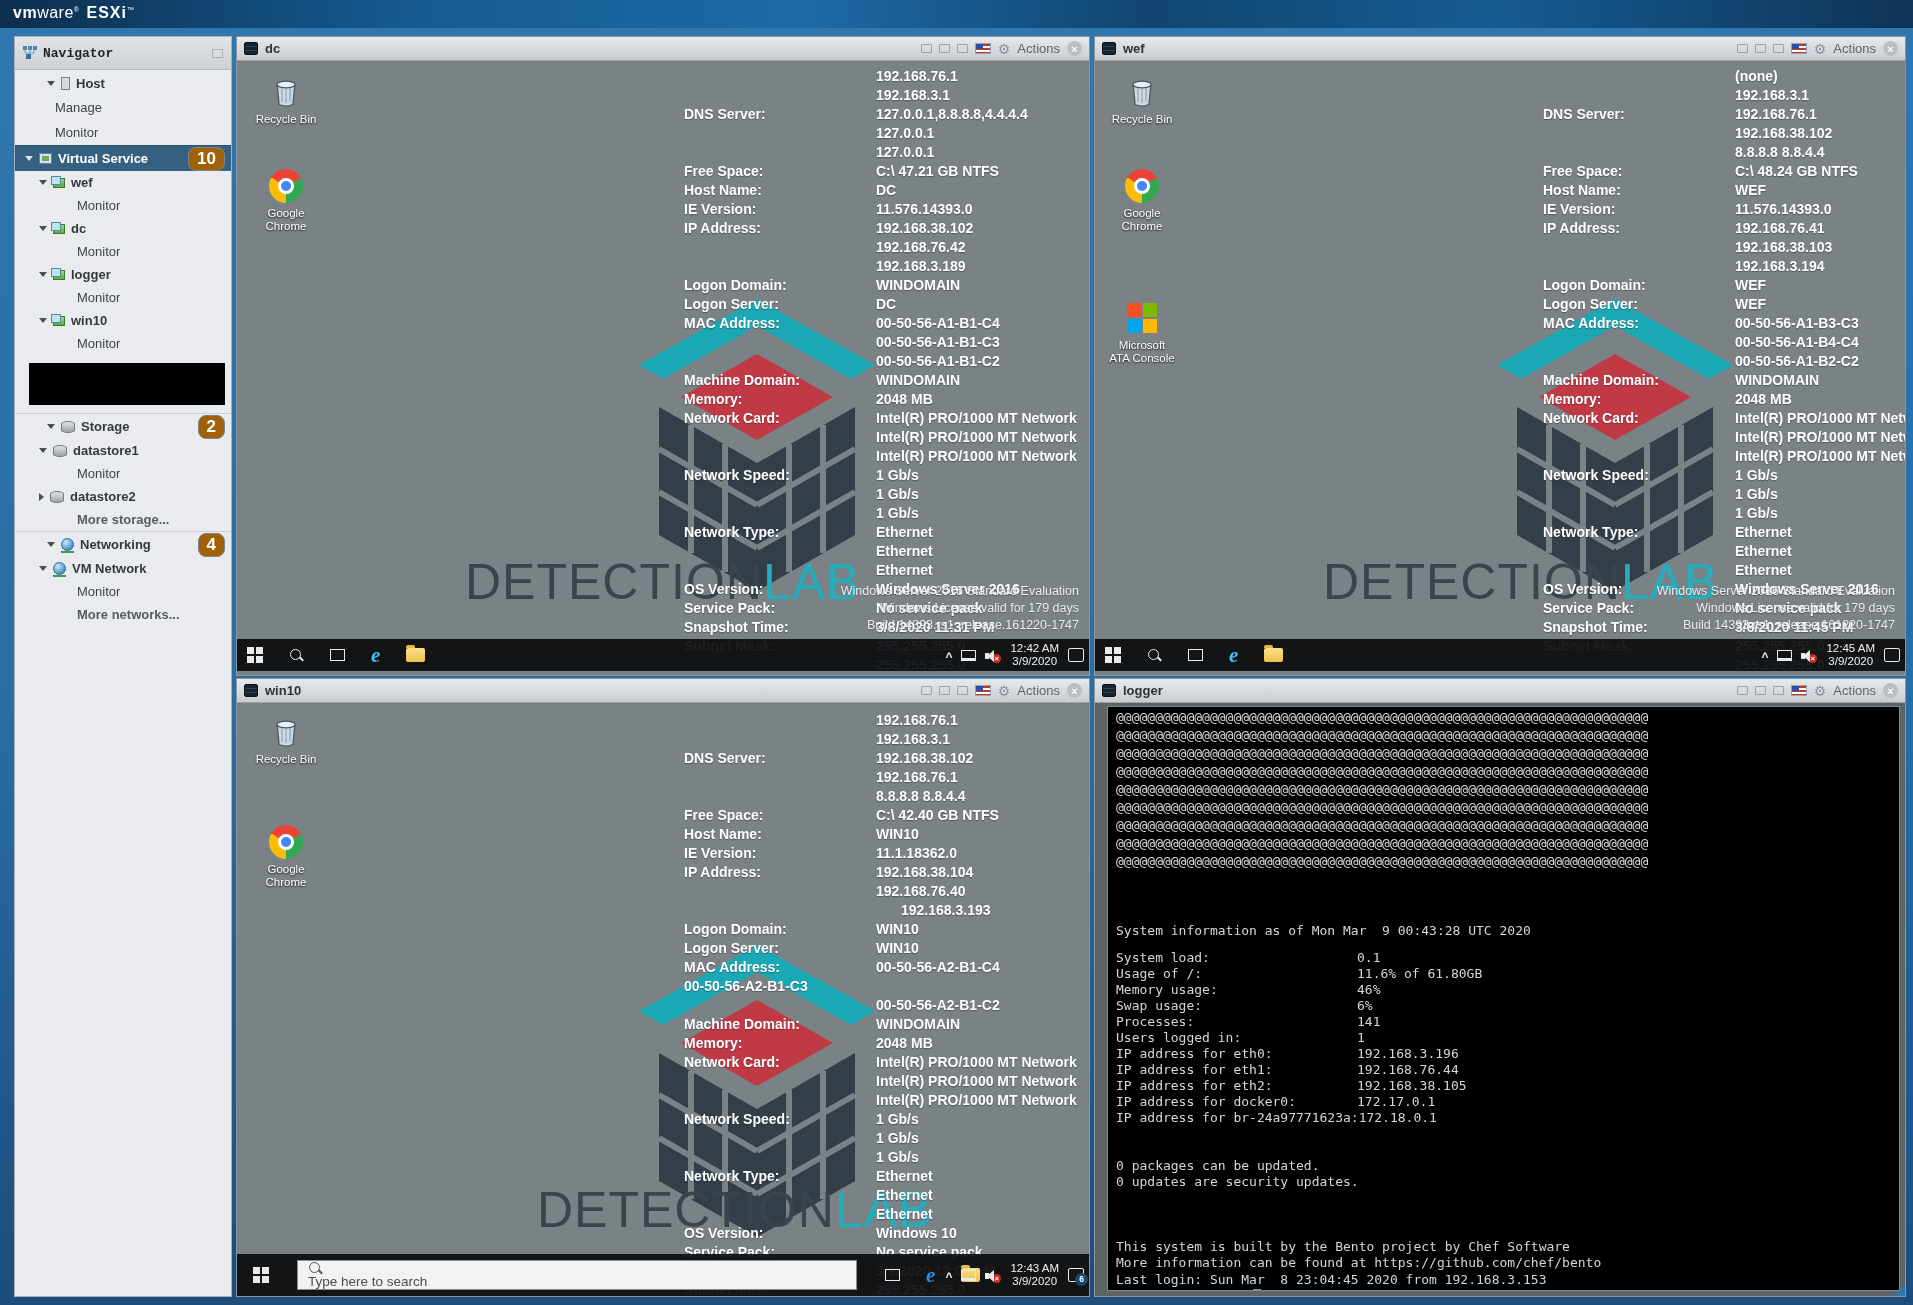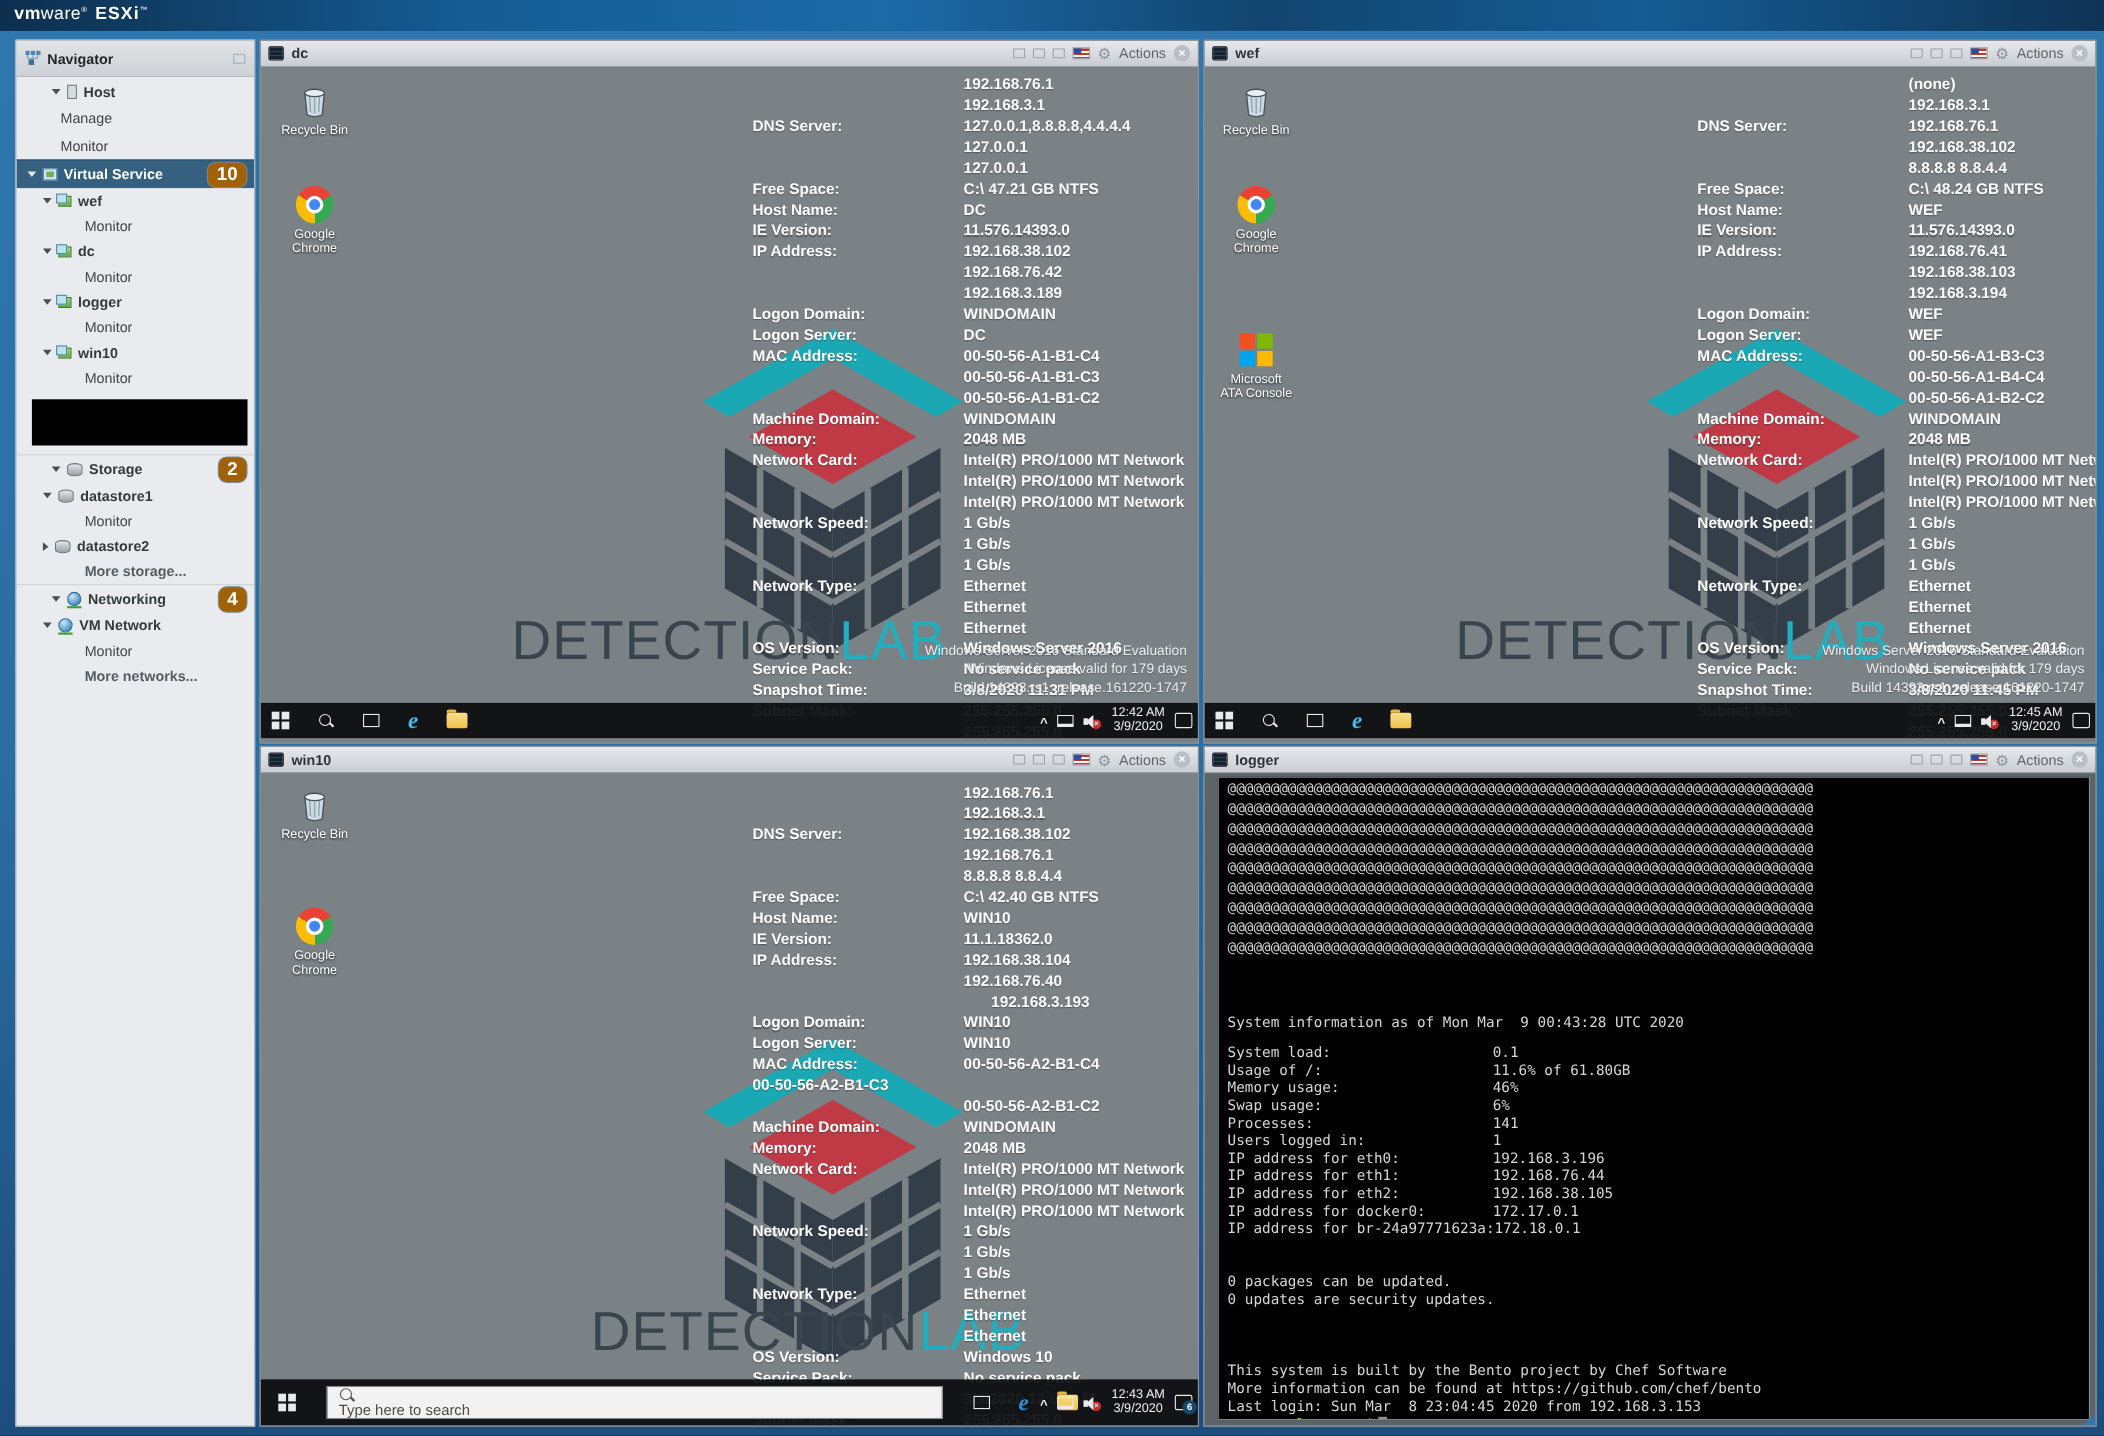--- a/index.html
+++ b/index.html
@@ -11,21 +11,21 @@
   #topbar{position:absolute;left:0;top:0;right:0;height:28px;
     background:linear-gradient(90deg,#0d2e4d 0%,#155c93 22%,#1d6aa8 42%,#12487466 60%,#155c93 78%,#0f3355 100%),#11436b;}
   .logo{position:absolute;left:13px;top:4px;color:#fff;font-size:16px;letter-spacing:.5px;}
   .logo b{font-weight:bold;}
   .logo sup{font-size:7px;}
   .logo .prod{font-weight:bold;margin-left:7px;letter-spacing:1px;}
   
   #navpanel{position:absolute;left:14px;top:36px;width:218px;height:1261px;
     background:#e9ebee;border:1px solid #a9afb6;overflow:hidden;font-size:13px;color:#3f4449;}
   .nav-h{height:26px;background:linear-gradient(#e2e4e7,#cdd0d5);border-bottom:1px solid #b3b8be;
-    display:flex;align-items:center;padding:16px 8px;gap:6px;}
+    display:flex;align-items:center;padding:16px 8px;gap:6px;font-family:Liberation Mono, monospace;}
   .nav-h .t{font-weight:bold;color:#1f2326;}
   .pin{margin-left:auto;width:11px;height:9px;border:1px solid #aab0b7;background:#d8dbdf;}
   .nrow{display:flex;align-items:center;height:23px;gap:6px;padding-left:10px;position:relative;}
   .nrow.bold{font-weight:bold;color:#34393e;padding-left:32px;}
   .nrow.child{padding-left:40px;}
   .nrow.l2{padding-left:24px;}
   .nrow.l2child{padding-left:62px;}
   .sect{border-top:1px solid #cfd3d8;height:26px;}
   .vmbar{background:#35607f;color:#fff;font-weight:bold;height:26px;border-top:1px solid #2c506c;}
   .badge{margin-left:auto;margin-right:6px;background:#a16207;color:#fff;font-size:17px;font-weight:bold;

